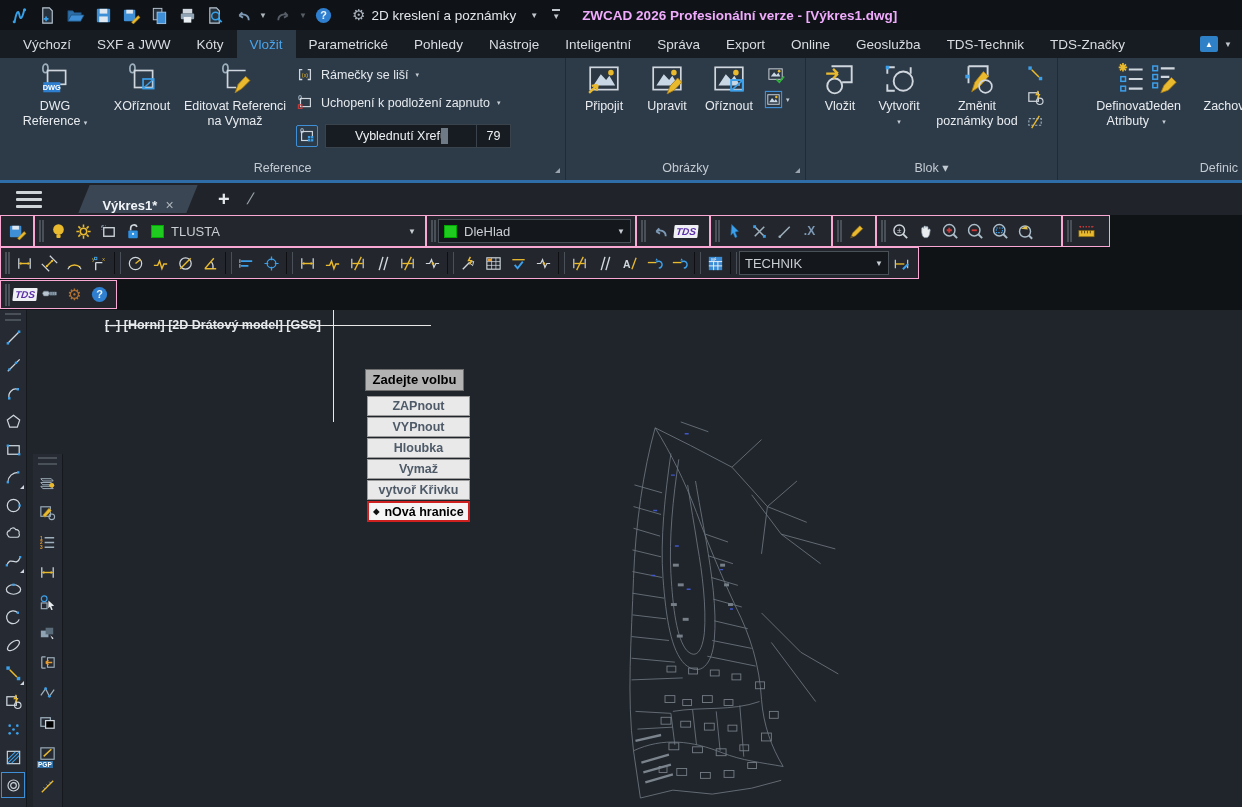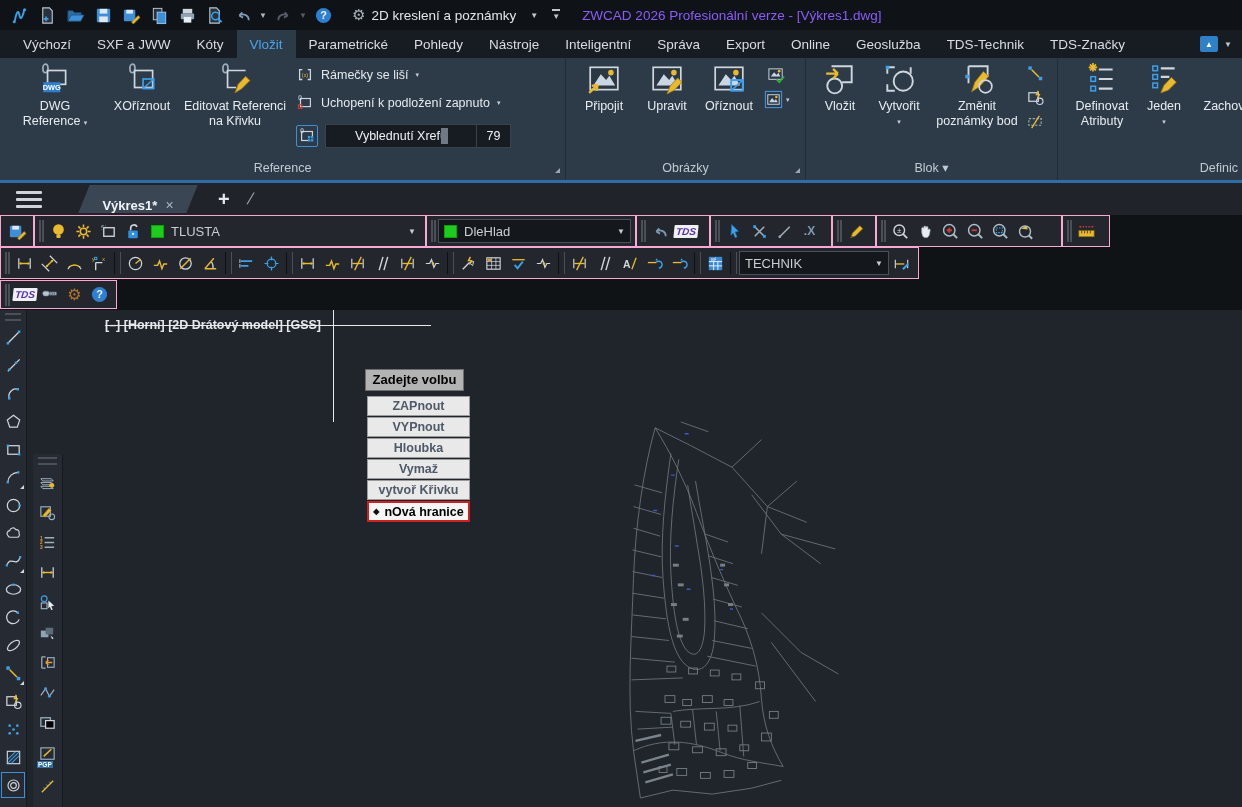--- a/index.html
+++ b/index.html
@@ -13,21 +13,21 @@
   .qat { display:flex; align-items:center; gap:2px; padding-left:6px; }
   .qbtn { width:26px; height:24px; display:flex; align-items:center; justify-content:center; border-radius:2px; }
   .qbtn svg { width:19px; height:19px; }
   .qcaret { font-size:8px; color:#aeb6bd; width:10px; text-align:center; }
   .qcaret.dis { color:#565d65; }
   .ws-combo { display:flex; align-items:center; gap:6px; margin-left:10px; height:24px;
     padding:0 6px; color:#e2e6ea; font-size:13.5px; }
   .ws-gear { color:#aab3bb; font-size:15px; }
   .ws-arrow { font-size:8px; color:#c0c6cc; margin-left:8px; }
   .qat-more { margin-left:8px; font-size:8px; color:#c0c6cc; border-top:2px solid #c0c6cc; padding-top:1px; }
-  .app-title { margin-left:22px; font-size:13.5px; color:#8b5cf6; }
+  .app-title { margin-left:22px; font-size:13.5px; color:#f0abfc;font-weight:bold; }
 
   
   .rtabs { position:absolute; left:0; top:30px; width:1242px; height:28px; background:#171c22;
     display:flex; align-items:stretch; padding-left:10px; }
   .rtab { display:flex; align-items:center; padding:0 13px; font-size:13.5px; color:#d9dde2; cursor:default; }
   .rtab.active { background:#2d3b49; color:#4aa3e8; }
   .rtabs-right { margin-left:auto; display:flex; align-items:center; gap:6px; padding-right:10px; }
   .min-btn { width:18px; height:16px; background:#2f81c7; color:#fff; font-size:8px;
     display:flex; align-items:center; justify-content:center; border-radius:2px; }
   .min-caret { font-size:8px; color:#c0c6cc; }
@@ -668,21 +668,21 @@
         <svg>
             <use href="#r-xclip"></use>
           </svg>
         <span>XOříznout</span>
       </div>
       <div class="bigbtn" style="left:180px; width:110px;">
         <svg>
             <use href="#r-xedit"></use>
           </svg>
         <span>Editovat Referenci</span>
-        <span>na Křivku</span>
+        <span>na Vymaž</span>
       </div>
       <div class="rrow" style="left:296px; top:8px;">
         <svg>
             <use href="#r-frames"></use>
           </svg>
         <span>Rámečky se liší</span>
         <span class="caret-s">▾</span>
       </div>
       <div class="rrow" style="left:296px; top:36px;">
         <svg>
@@ -773,21 +773,21 @@
             <use href="#r-blkfl"></use>
           </svg>
         <svg>
             <use href="#r-blkdash"></use>
           </svg>
       </div>
       <div class="panel-label"><span>Blok</span> ▾</div>
     </div>
 
     <div class="panel" style="width:184px; border-right:none">
-      <div class="bigbtn" style="left:8px; width:72px;">
+      <div class="bigbtn" style="left:19px; width:72px;align-items:flex-end;">
         <svg>
             <use href="#r-attr"></use>
           </svg>
         <span>Definovat</span>
         <span>Atributy</span>
       </div>
       <div class="bigbtn" style="left:82px; width:48px;">
         <svg>
             <use href="#r-attr1"></use>
           </svg>

